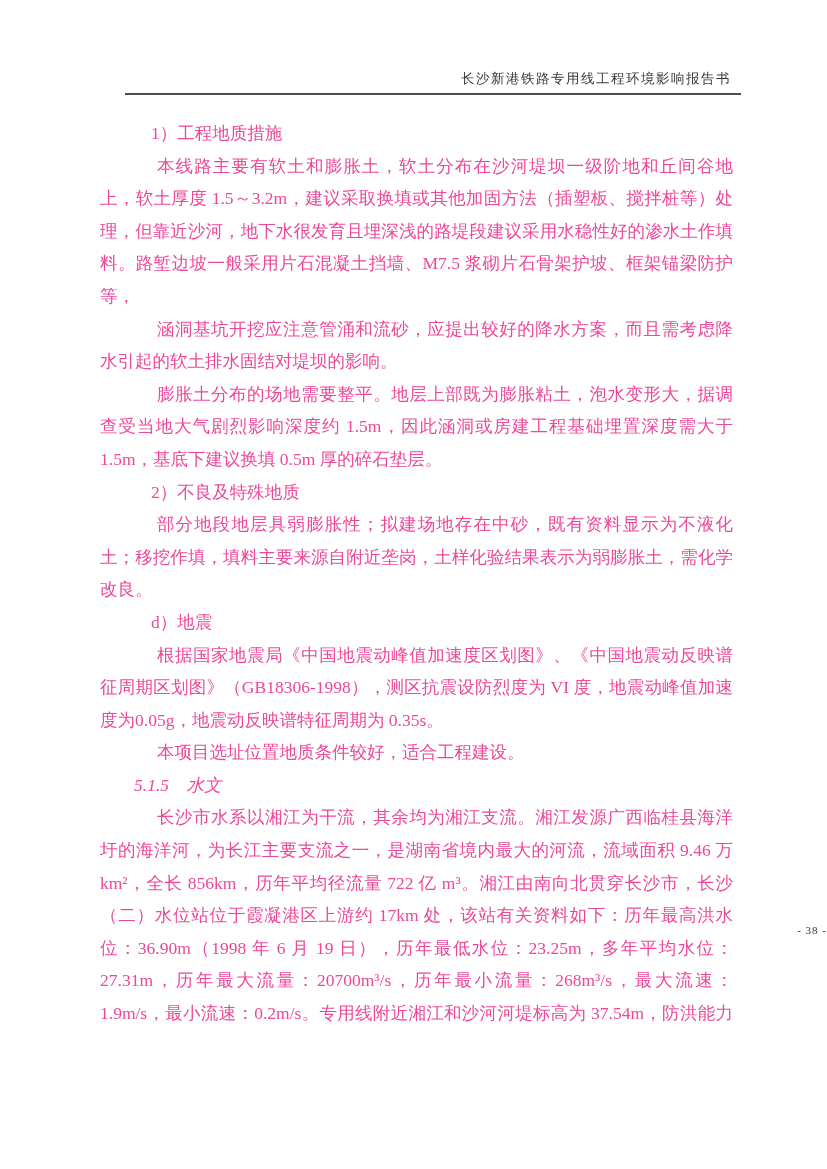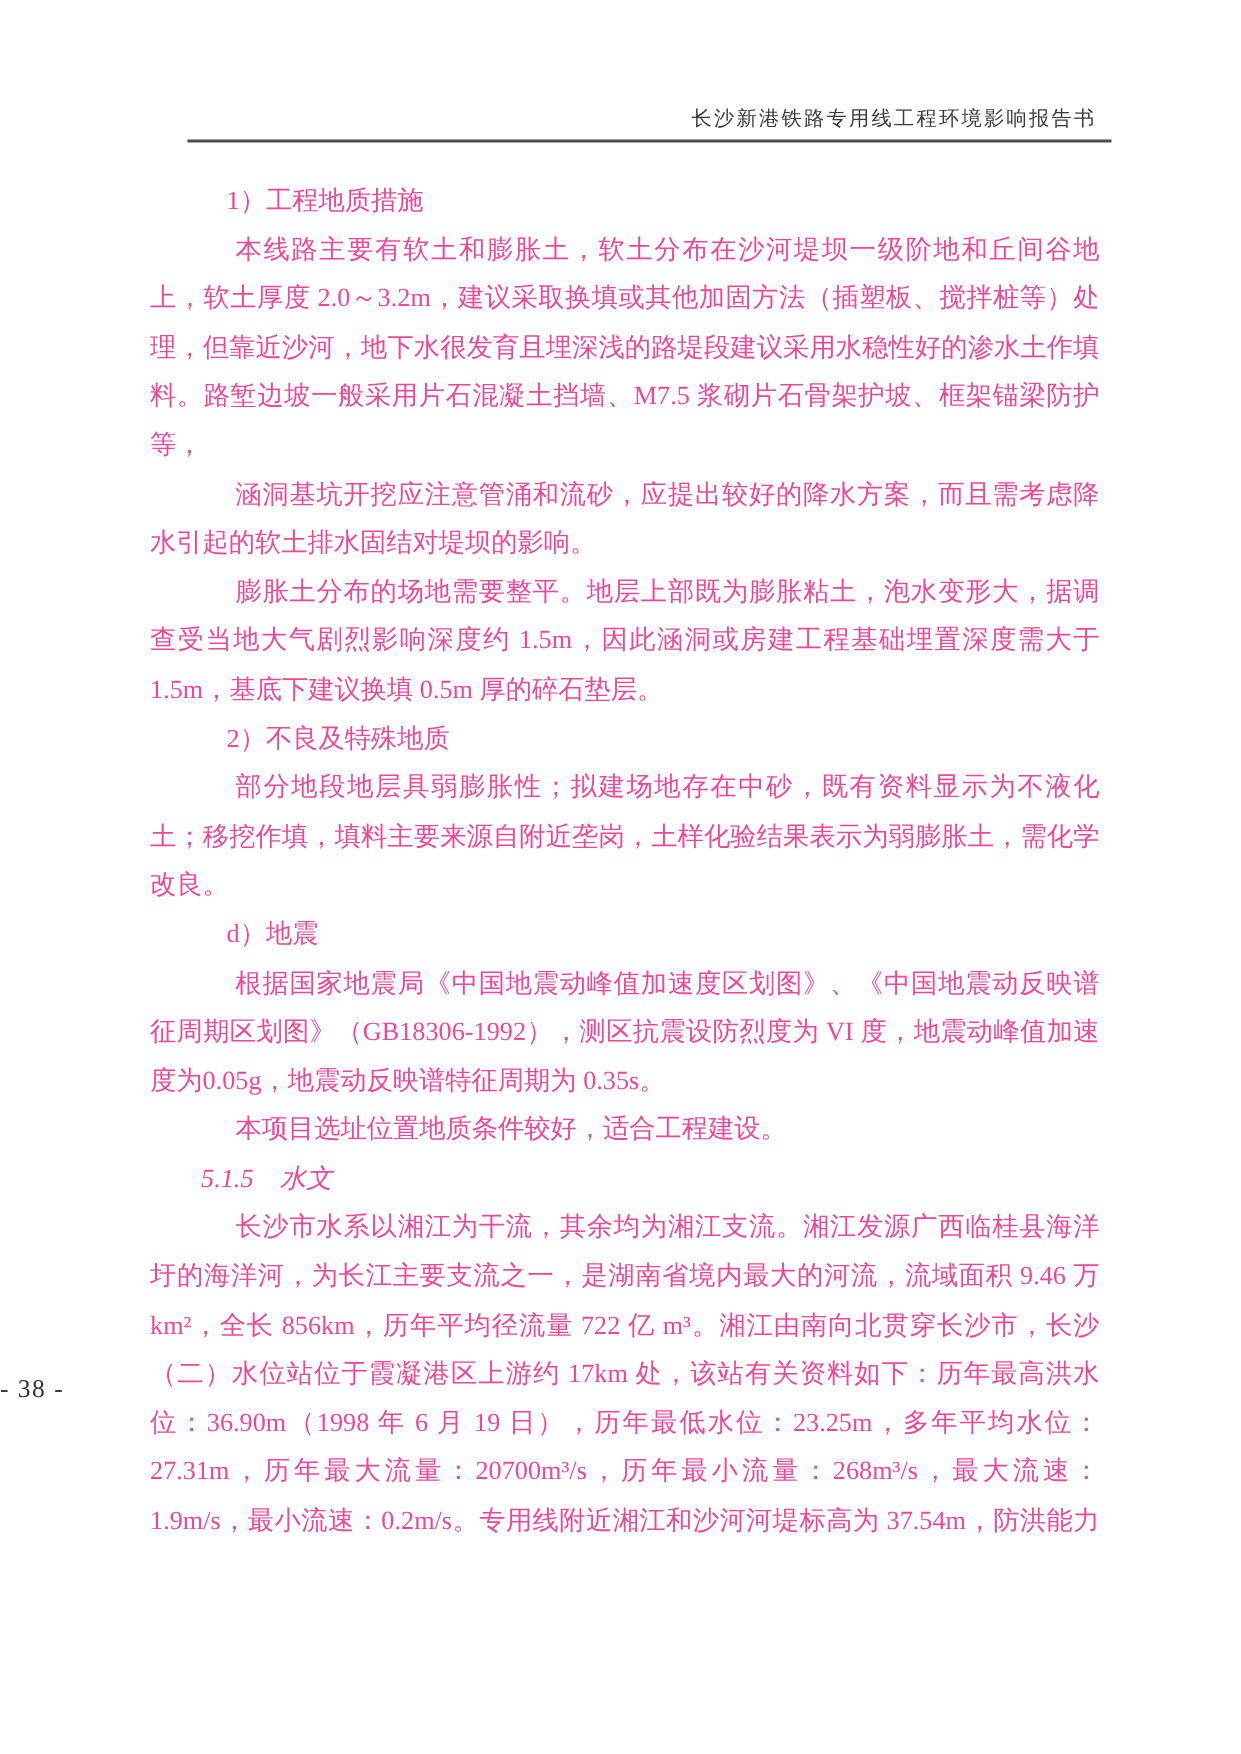--- a/index.html
+++ b/index.html
@@ -58,45 +58,45 @@
   .section-heading {
     text-align: left;
     text-indent: 34px;
     font-style: italic;
   }
   .footer {
     position: absolute;
     left: 0;
     right: 0;
     bottom: 90px;
-    text-align: left;
-    font-size: 17px;
+    text-align: right;
+    font-size: 11px;
     color: #333333;
     letter-spacing: 1px;
   }
 </style>
 </head>
 <body>
 
 <div class="page">
 
   <div class="header">
     <div class="header-title">长沙新港铁路专用线工程环境影响报告书</div>
     <div class="header-rule"></div>
   </div>
 
   <div class="doc-body">
     <p class="list-heading">1）工程地质措施</p>
-    <p class="para">本线路主要有软土和膨胀土，软土分布在沙河堤坝一级阶地和丘间谷地上，软土厚度 2.0～3.2m，建议采取换填或其他加固方法（插塑板、搅拌桩等）处理，但靠近沙河，地下水很发育且埋深浅的路堤段建议采用水稳性好的渗水土作填料。路堑边坡一般采用片石混凝土挡墙、M7.5 浆砌片石骨架护坡、框架锚梁防护等，</p>
+    <p class="para">本线路主要有软土和膨胀土，软土分布在沙河堤坝一级阶地和丘间谷地上，软土厚度 1.5～3.2m，建议采取换填或其他加固方法（插塑板、搅拌桩等）处理，但靠近沙河，地下水很发育且埋深浅的路堤段建议采用水稳性好的渗水土作填料。路堑边坡一般采用片石混凝土挡墙、M7.5 浆砌片石骨架护坡、框架锚梁防护等，</p>
     <p class="para">涵洞基坑开挖应注意管涌和流砂，应提出较好的降水方案，而且需考虑降水引起的软土排水固结对堤坝的影响。</p>
     <p class="para">膨胀土分布的场地需要整平。地层上部既为膨胀粘土，泡水变形大，据调查受当地大气剧烈影响深度约 1.5m，因此涵洞或房建工程基础埋置深度需大于1.5m，基底下建议换填 0.5m 厚的碎石垫层。</p>
     <p class="list-heading">2）不良及特殊地质</p>
     <p class="para">部分地段地层具弱膨胀性；拟建场地存在中砂，既有资料显示为不液化土；移挖作填，填料主要来源自附近垄岗，土样化验结果表示为弱膨胀土，需化学改良。</p>
     <p class="list-heading">d）地震</p>
-    <p class="para">根据国家地震局《中国地震动峰值加速度区划图》、《中国地震动反映谱征周期区划图》（GB18306-1992），测区抗震设防烈度为 VI 度，地震动峰值加速度为0.05g，地震动反映谱特征周期为 0.35s。</p>
+    <p class="para">根据国家地震局《中国地震动峰值加速度区划图》、《中国地震动反映谱征周期区划图》（GB18306-1998），测区抗震设防烈度为 VI 度，地震动峰值加速度为0.05g，地震动反映谱特征周期为 0.35s。</p>
     <p class="para">本项目选址位置地质条件较好，适合工程建设。</p>
     <p class="section-heading">5.1.5　水文</p>
     <p class="para">长沙市水系以湘江为干流，其余均为湘江支流。湘江发源广西临桂县海洋圩的海洋河，为长江主要支流之一，是湖南省境内最大的河流，流域面积 9.46 万 km²，全长 856km，历年平均径流量 722 亿 m³。湘江由南向北贯穿长沙市，长沙（二）水位站位于霞凝港区上游约 17km 处，该站有关资料如下：历年最高洪水位：36.90m（1998 年 6 月 19 日），历年最低水位：23.25m，多年平均水位：27.31m，历年最大流量：20700m³/s，历年最小流量：268m³/s，最大流速：1.9m/s，最小流速：0.2m/s。专用线附近湘江和沙河河堤标高为 37.54m，防洪能力按 100～200 年一遇设计。</p>
   </div>
 
   <div class="footer">
     <span>- 38 -</span>
   </div>
 
 </div>

